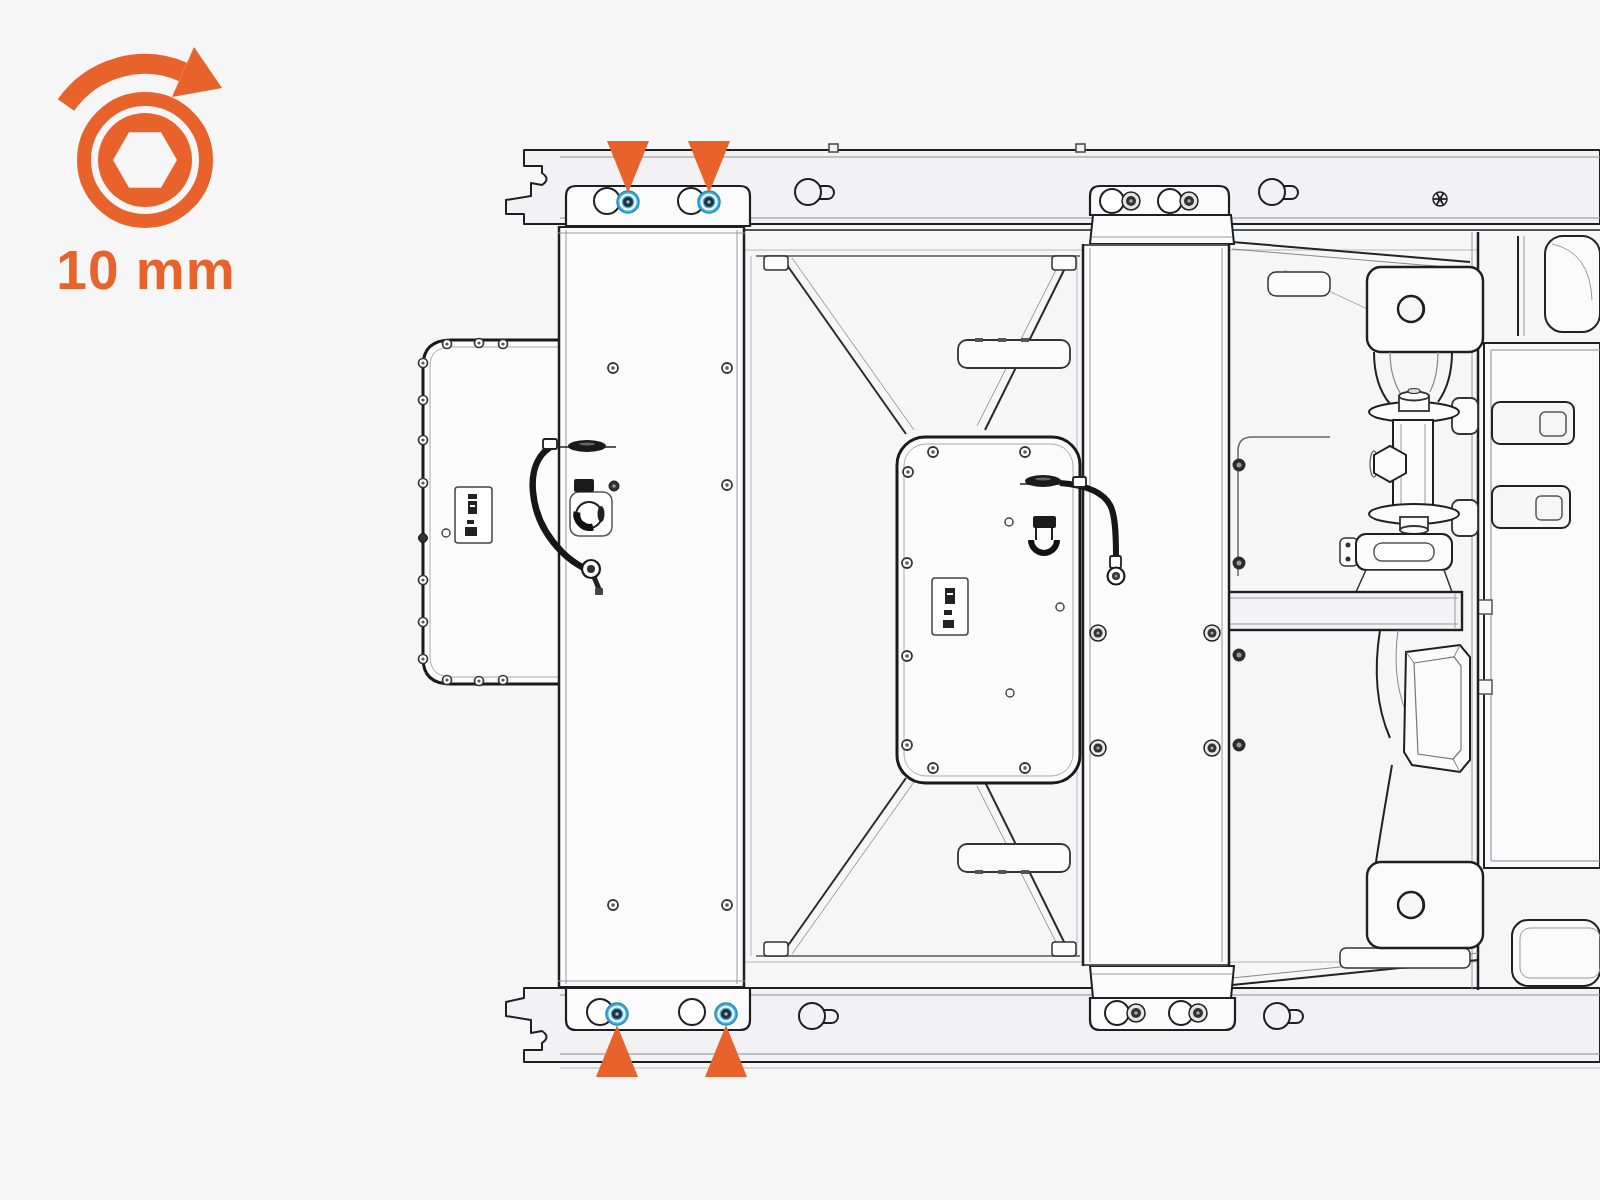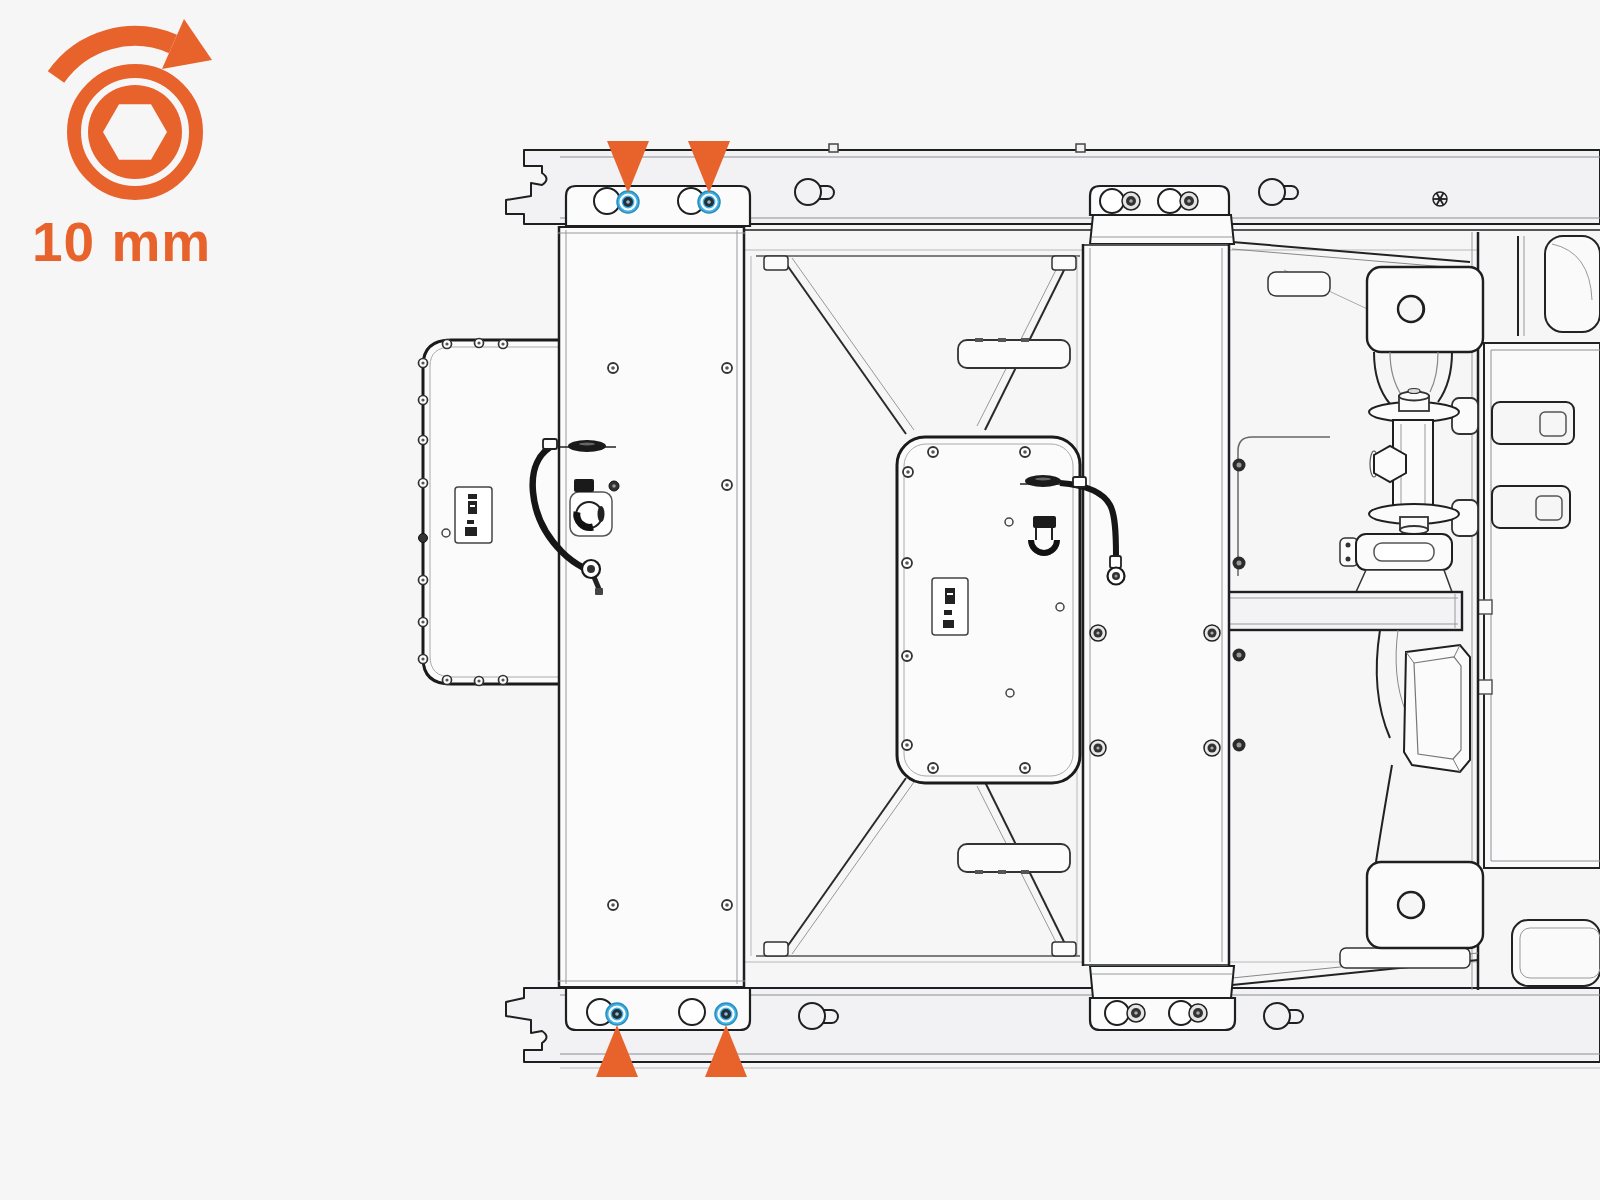--- a/index.html
+++ b/index.html
@@ -14,21 +14,21 @@
   .stage{
     position:relative;width:1600px;height:1200px;background:var(--background);
     overflow:hidden;font-family:"Liberation Sans", sans-serif;
   }
   svg.scene{position:absolute;left:0;top:0;width:1600px;height:1200px;}
   .ln{stroke:var(--line);fill:none;stroke-width:2;stroke-linejoin:round;stroke-linecap:round;}
   .thin{stroke:#8a8f94;stroke-width:1;fill:none;}
   .faint{stroke:#b4b8bc;stroke-width:1;fill:none;}
   .railfill{fill:#F2F2F4;}
   .panelfill{fill:#FBFBFC;}
-  .callout{position:absolute;left:30px;top:0;width:230px;z-index:5;}
+  .callout{position:absolute;left:30px;top:28px;width:230px;z-index:5;text-align:center;}
   .callout-label{
     margin-top:6px;padding-left:2px;
     font-size:55px;font-weight:700;letter-spacing:1px;color:var(--accent);
     line-height:1;
   }
 </style>
 </head>
 <body>
 
 <div class="stage">

